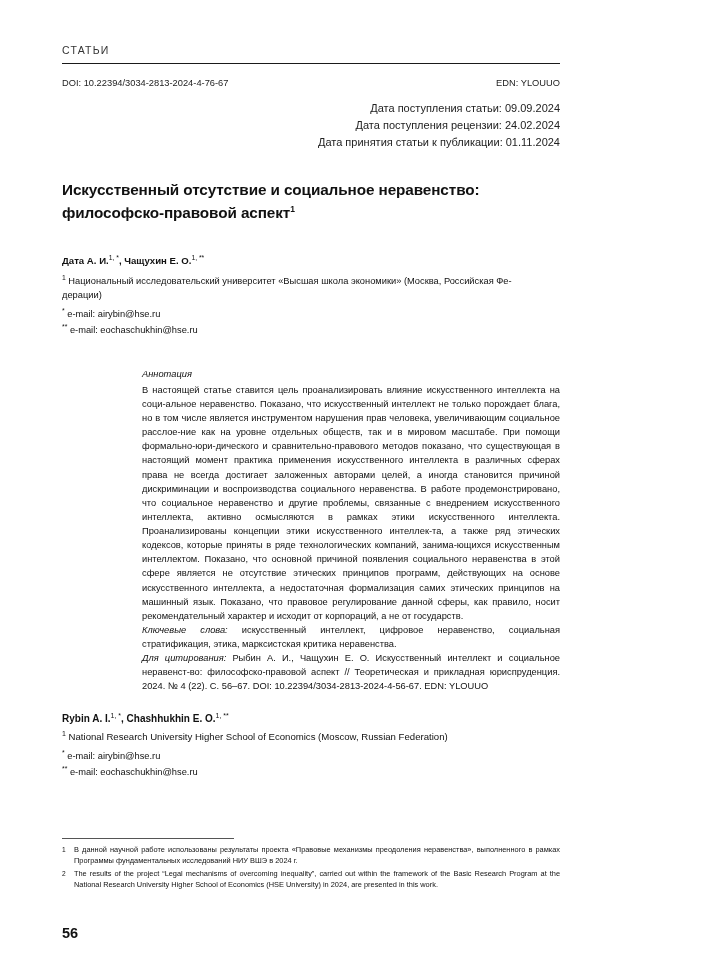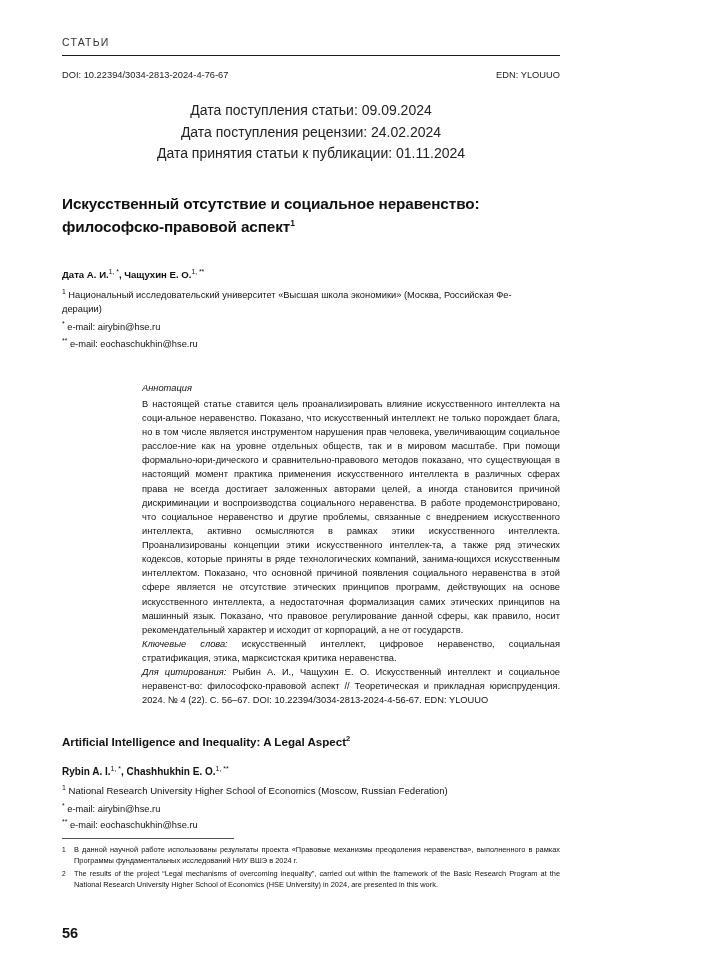--- a/index.html
+++ b/index.html
@@ -13,44 +13,44 @@
     font-family: "Liberation Sans", sans-serif;
     color: #1a1a1a;
     position: relative;
     overflow: hidden;
   }
   .page {
     position: relative;
     width: 622px;
     height: 978px;
     box-sizing: border-box;
-    padding: 8px 62px;
+    padding: 16px 62px;
   }
   .running-head {
     padding-top: 28px;
     font-size: 10.5px;
     letter-spacing: 1.2px;
     color: #333;
   }
   .rule {
     border-top: 1.6px solid #1a1a1a;
     margin-top: 7px;
   }
   .meta-row {
     display: flex;
     justify-content: space-between;
     align-items: baseline;
     margin-top: 14px;
     font-size: 9.3px;
     color: #222;
   }
   .dates {
-    margin-top: 20px;
-    text-align: center;
-    font-size: 14px;
+    margin-top: 12px;
+    text-align: right;
+    font-size: 11px;
     line-height: 1.55;
     color: #222;
   }
   .title-ru {
     margin-top: 28px;
     font-size: 15.3px;
     font-weight: bold;
     line-height: 1.48;
     color: #111;
     letter-spacing: -0.1px;
@@ -213,23 +213,20 @@
 
   <div class="abstract-block">
     <div class="abstract-label">Аннотация</div>
     <div class="abstract-body">
       <p>В настоящей статье ставится цель проанализировать влияние искусственного интеллекта на соци-альное неравенство. Показано, что искусственный интеллект не только порождает блага, но в том числе является инструментом нарушения прав человека, увеличивающим социальное рассло­е-ние как на уровне отдельных обществ, так и в мировом масштабе. При помощи формально-юри-дического и сравнительно-правового методов показано, что существующая в настоящий момент практика применения искусственного интеллекта в различных сферах права не всегда достигает заложенных авторами целей, а иногда становится причиной дискриминации и воспроизводства социального неравенства. В работе продемонстрировано, что социальное неравенство и другие проблемы, связанные с внедрением искусственного интеллекта, активно осмысляются в рамках этики искусственного интеллекта. Проанализированы концепции этики искусственного интеллек-та, а также ряд этических кодексов, которые приняты в ряде технологических компаний, занима-ющихся искусственным интеллектом. Показано, что основной причиной появления социального неравенства в этой сфере является не отсутствие этических принципов программ, действующих на основе искусственного интеллекта, а недостаточная формализация самих этических принципов на машинный язык. Показано, что правовое регулирование данной сферы, как правило, носит рекомендательный характер и исходит от корпораций, а не от государств.</p>
       <p class="kw"><i>Ключевые слова:</i><span> искусственный интеллект, цифровое неравенство, социальная стратификация, этика, марксистская критика неравенства.</span></p>
       <p class="cite"><i>Для цитирования:</i><span> Рыбин А. И., Чащухин Е. О. Искусственный интеллект и социальное неравенст-во: философско-правовой аспект // Теоретическая и прикладная юриспруденция. 2024. № 4 (22). С. 56–67. DOI: 10.22394/3034-2813-2024-4-56-67. EDN: YLOUUO</span></p>
     </div>
   </div>
 
-  <div class="title-en">
-    <span>Artificial Intelligence and Inequality: A Legal Aspect</span><sup>2</sup>
-  </div>
 
   <div class="authors-en">
     <span>Rybin A. I.</span><sup>1, *</sup><span>, Chashhukhin E. O.</span><sup>1, **</sup>
   </div>
 
   <div class="affil-en">
     <sup>1</sup><span> National Research University Higher School of Economics (Moscow, Russian Federation)</span>
   </div>
 
   <div class="email-line">

